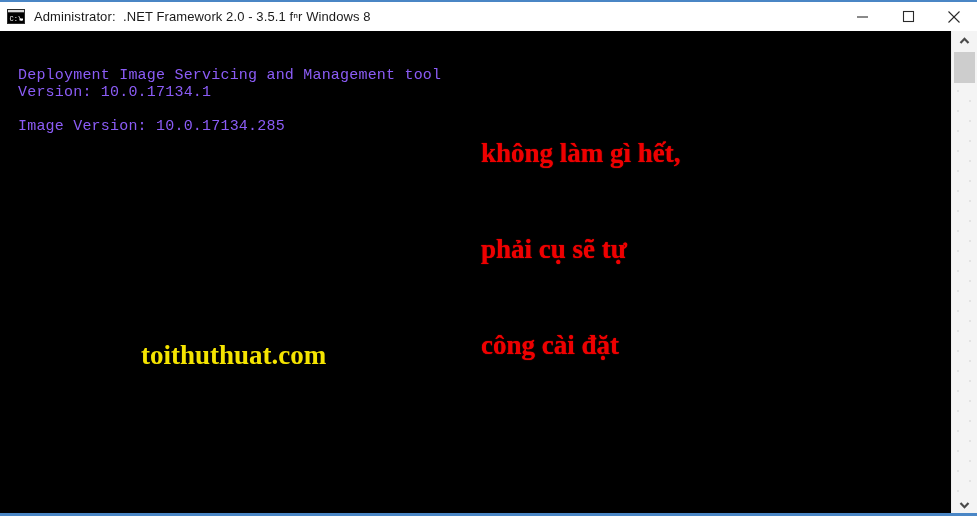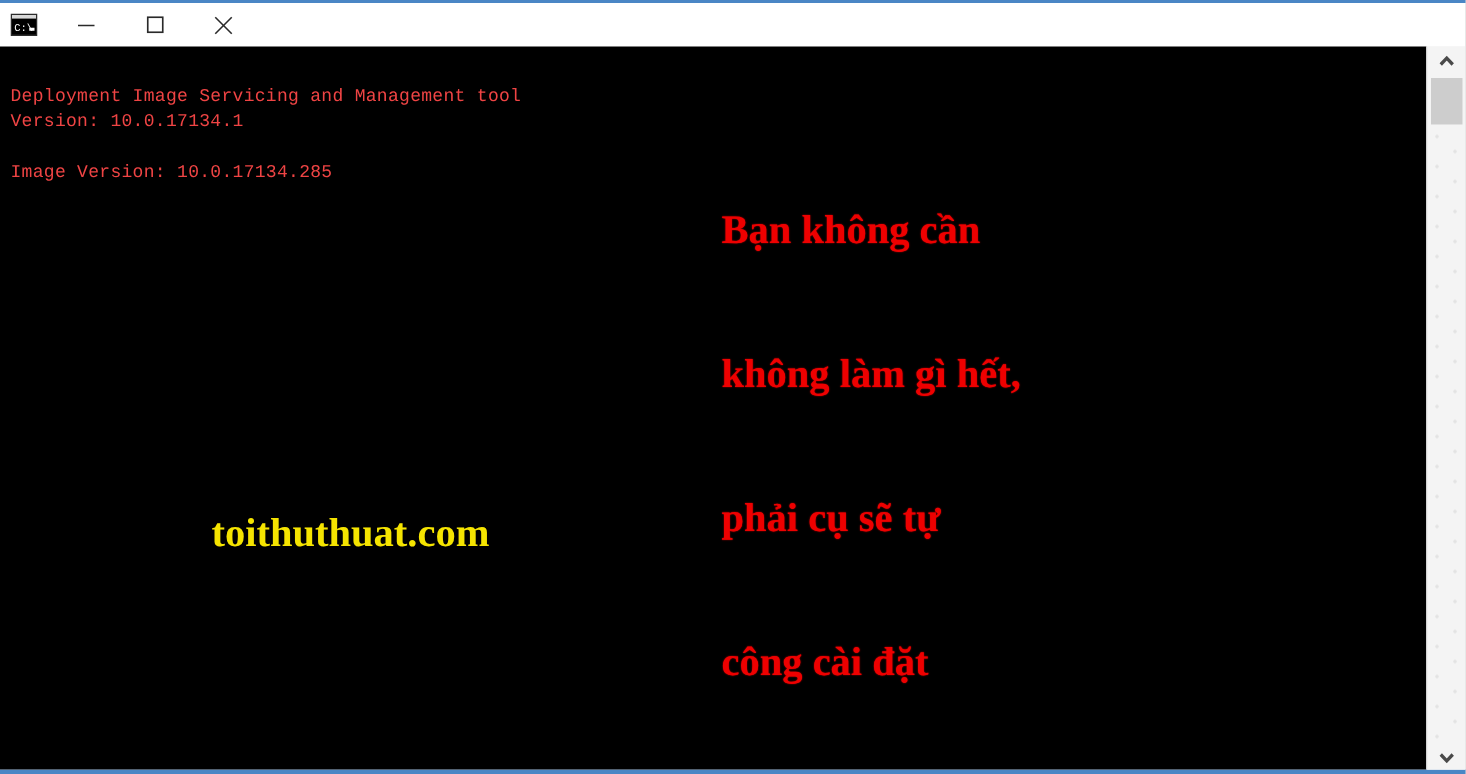--- a/index.html
+++ b/index.html
@@ -79,24 +79,24 @@
     width: 951px;
     height: 484px;
     background: #000000;
     overflow: hidden;
   }
 
   #console-text {
     position: absolute;
     left: 2px;
     top: 20px;
-    margin: 5px;
-    color: #ef4444;
+    margin: 16px;
+    color: #8b5cf6;
     font-family: "Liberation Mono", "DejaVu Sans Mono", monospace;
-    font-size: 12px;
+    font-size: 15px;
     line-height: 17px;
     white-space: pre;
     letter-spacing: 0.2px;
   }
 
   
   #annotation-red {
     position: absolute;
     left: 481px;
     top: 42px;
@@ -187,20 +187,21 @@
     <div id="app-icon">
       <svg width="18" height="15" viewBox="0 0 18 15">
         <rect x="0" y="0" width="18" height="15" fill="#2b2b2b"></rect>
         <rect x="1" y="1" width="16" height="2.5" fill="#d8d8d8"></rect>
         <rect x="1" y="3.5" width="16" height="10.5" fill="#000000"></rect>
         <text x="2.5" y="11.5" font-family="Liberation Mono, monospace" font-size="7" fill="#ffffff">C:\</text>
         <rect x="12.5" y="9.5" width="3.5" height="2" fill="#ffffff"></rect>
       </svg>
     </div>
 
+    <div id="title-text">Administrator:  .NET Framework 2.0 - 3.5.1 fⁿr Windows 8</div>
 
     <button class="winbtn" title="Minimize">
       <svg width="13" height="13" viewBox="0 0 13 13">
         <line x1="1" y1="7" x2="12" y2="7" stroke="#2a2a2a" stroke-width="1.1"></line>
       </svg>
     </button>
 
     <button class="winbtn" title="Maximize">
       <svg width="13" height="13" viewBox="0 0 13 13">
         <rect x="1.5" y="1.5" width="10" height="10" fill="none" stroke="#2a2a2a" stroke-width="1.1"></rect>
@@ -216,21 +217,20 @@
   </div>
 
   <div id="console-area">
 
     <pre id="console-text">Deployment Image Servicing and Management tool
 Version: 10.0.17134.1
 
 Image Version: 10.0.17134.285</pre>
 
     <div id="annotation-red">
-      <div>Bạn không cần</div>
       <div>không làm gì hết,</div>
       <div>phải cụ sẽ tự</div>
       <div>công cài đặt</div>
     </div>
 
     <div id="watermark">toithuthuat.com</div>
   </div>
 
   <div id="scrollbar">
     <div class="sb-arrow" id="sb-up">

